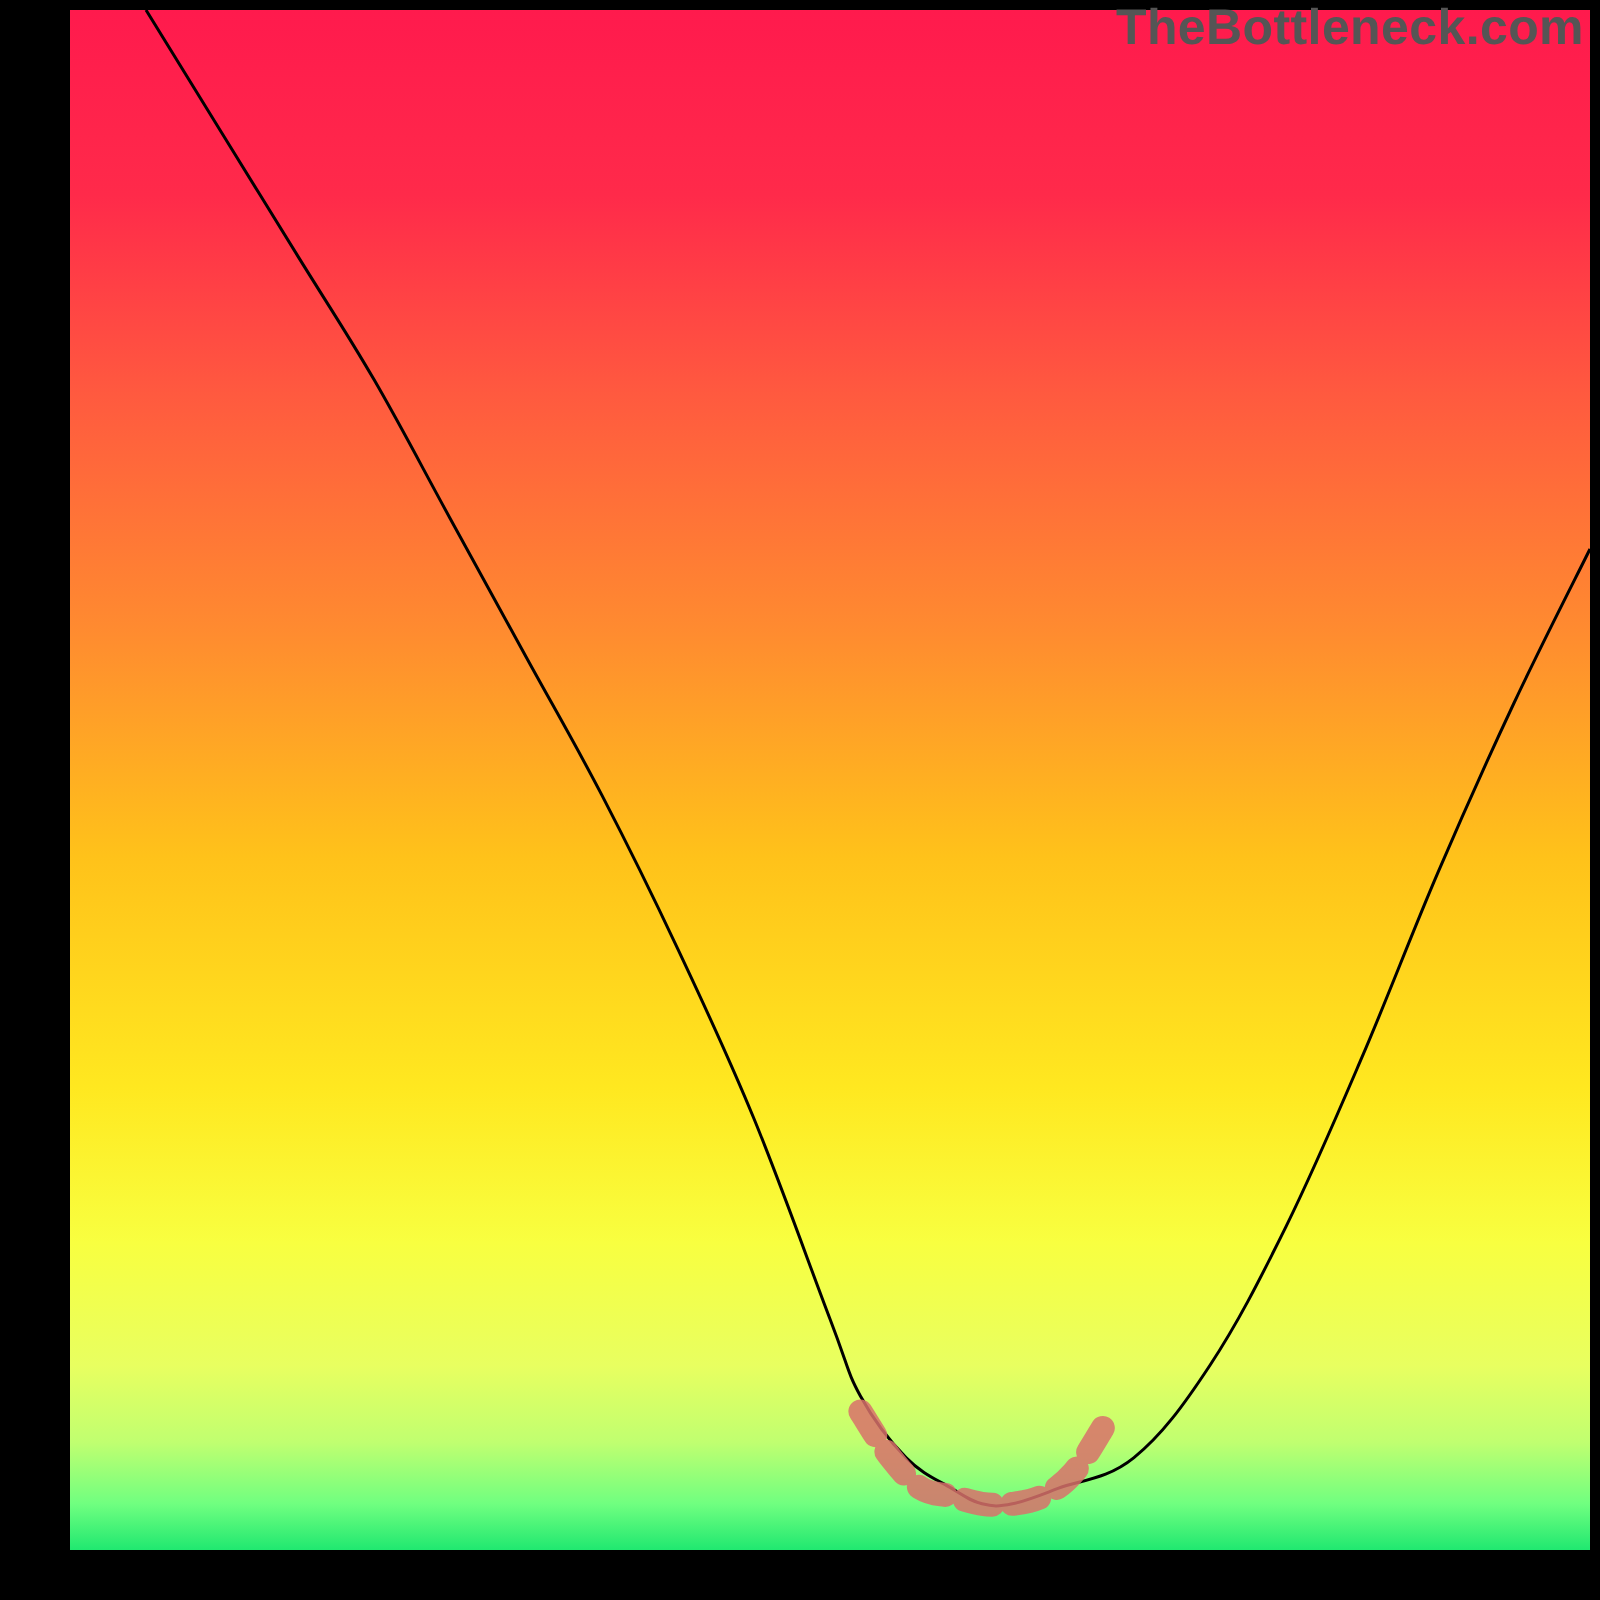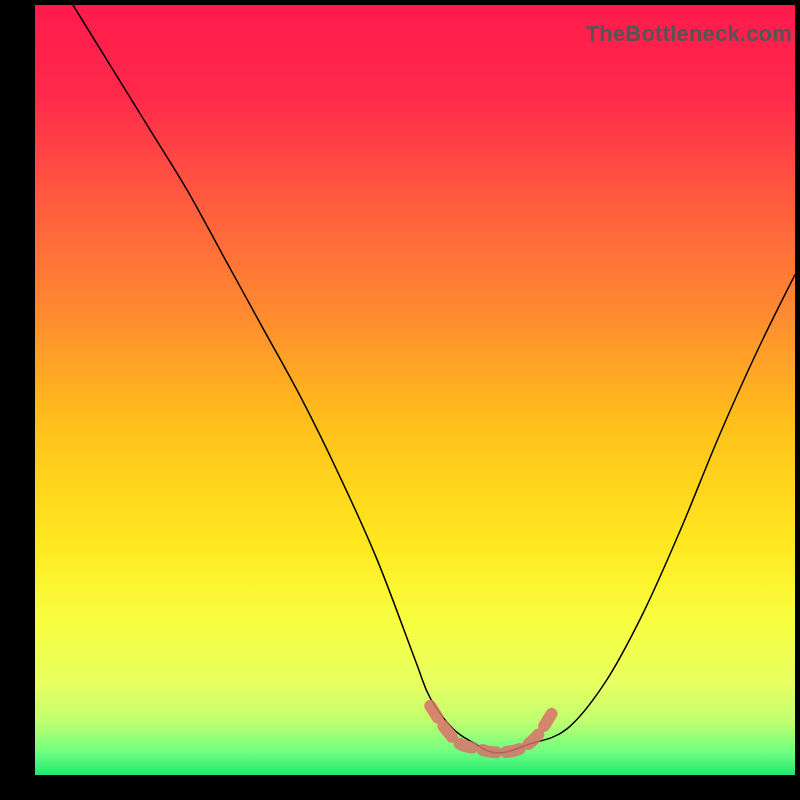--- a/index.html
+++ b/index.html
@@ -16,23 +16,23 @@
     width: 800px;
     height: 800px;
   }
   svg.chart {
     display: block;
     width: 800px;
     height: 800px;
   }
   .watermark {
     position: absolute;
-    top: 21px;
+    top: 0;
     right: 8px;
-    font-size: 22px;
+    font-size: 25px;
     font-weight: 600;
     color: #555;
     letter-spacing: 0.2px;
     user-select: none;
   }
 </style>
 </head>
 <body>
 
 <div class="chart-container">

